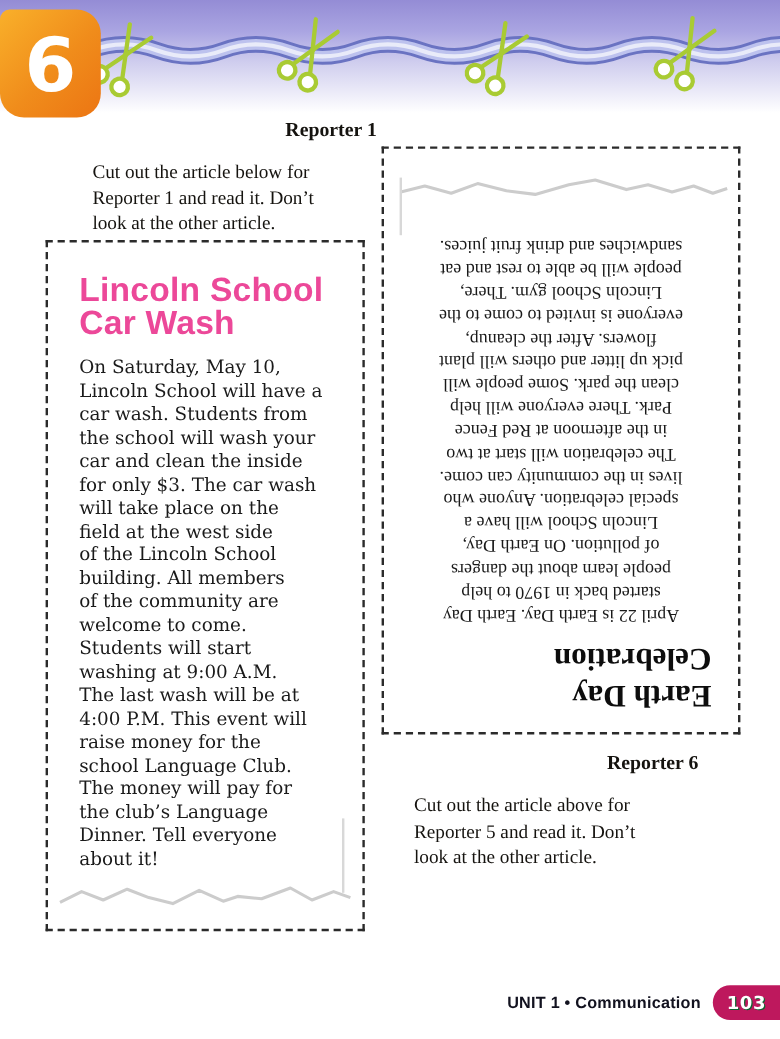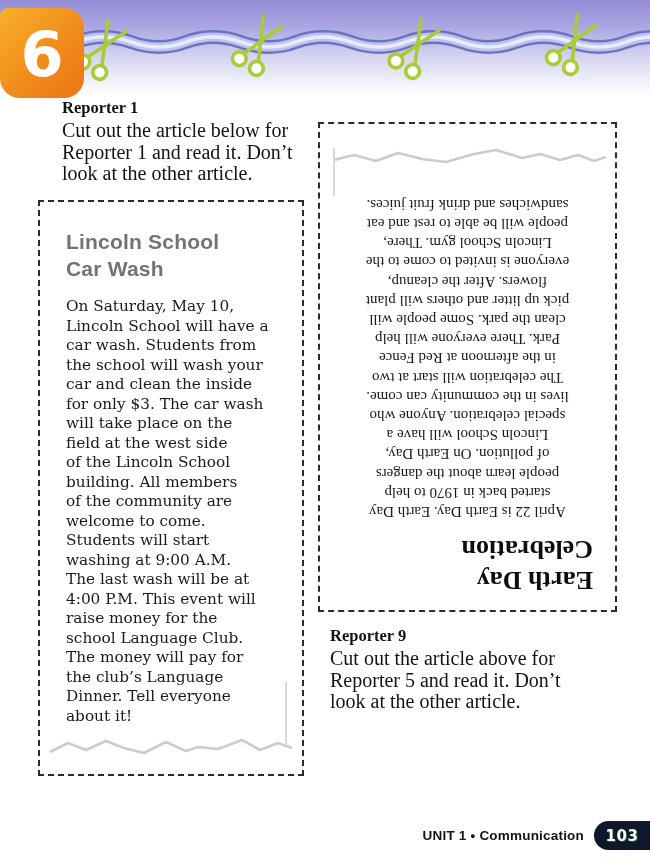--- a/index.html
+++ b/index.html
@@ -13,52 +13,52 @@
 
   .unit-badge{position:absolute;left:0;top:8px;width:84px;height:90px;
               border-radius:8px 20px 20px 20px;
               background:linear-gradient(135deg,#f9b02a 0%,#f08c1b 55%,#ec7513 100%);
               display:flex;align-items:center;justify-content:center;}
   .unit-badge span{color:#ffffff;font-family:"DejaVu Sans",sans-serif;font-weight:bold;
                    font-size:62px;line-height:1;transform:translateY(2px);}
 
   
   .reporter{position:absolute;width:252px;color:#15130f;}
-  .reporter h3{margin:0 0 2px 0;font-size:16.5px;font-weight:bold;font-family:"Liberation Serif",serif;}
-  .reporter p{margin:0;font-size:20px;line-height:21.5px;white-space:pre-line;}
+  .reporter h3{margin:0 0 2px 0;font-size:16.5px;font-weight:bold;font-family:"Liberation Serif",serif;text-align:right;}
+  .reporter p{margin:15px;font-size:16px;line-height:21.5px;white-space:pre-line;}
   #reporter1{left:62px;top:98px;}
   #reporter2{left:330px;top:626px;}
 
   
   .cutout{position:absolute;border:2px dashed #2b2b2b;background:#ffffff;box-sizing:border-box;}
   #card-lincoln{left:38px;top:200px;width:266px;height:576px;}
   #card-earth{left:318px;top:122px;width:299px;height:490px;}
 
-  .article-title-sans{font-family:"Liberation Sans",sans-serif;font-weight:bold;color:#737373;
-                      font-size:21px;line-height:27px;white-space:pre-line;
+  .article-title-sans{font-family:"Liberation Sans",sans-serif;font-weight:bold;color:#ec4899;
+                      font-size:28px;line-height:27px;white-space:pre-line;
                       margin:26px 0 0 26px;letter-spacing:.2px;}
   .article-body-slab{font-family:"DejaVu Serif",serif;color:#1a1a1a;font-size:15.3px;
                      line-height:19.5px;white-space:pre-line;margin:15px 18px 0 26px;}
 
   .earth-content{position:absolute;left:14px;right:14px;top:46px;bottom:14px;}
   .earth-title{font-family:"Liberation Serif",serif;font-weight:bold;color:#0d0d0d;
                font-size:26px;line-height:31px;white-space:pre-line;margin:0 0 0 8px;}
   .earth-body{font-family:"Liberation Serif",serif;color:#191919;font-size:15px;
               line-height:19.2px;white-space:pre-line;text-align:center;margin-top:13px;}
 
   .torn-svg{position:absolute;left:6px;right:6px;height:34px;}
   .torn-bottom{bottom:10px;}
   .torn-top{top:20px;}
   .paper-edge-v{position:absolute;width:2px;background:#d8d8d8;}
 
   
   .footer-label{position:absolute;right:66px;top:828px;font-family:"Liberation Sans",sans-serif;
                 font-weight:bold;font-size:13.5px;color:#12121f;letter-spacing:.2px;}
   .page-pill{position:absolute;left:594px;top:821px;width:56px;height:29px;
-             background:#0f172a;border-radius:15px 0 0 15px;
+             background:#be185d;border-radius:15px 0 0 15px;
              display:flex;align-items:center;justify-content:center;}
   .page-pill span{color:#ffffff;font-family:"DejaVu Sans",sans-serif;font-weight:bold;
                   font-size:15px;letter-spacing:.5px;text-shadow:1px 1px 0 #0e6330;}
 </style>
 </head>
 <body>
 
 <div class="banner"></div>
 
 <svg class="wave-svg" viewBox="0 0 650 86">
@@ -145,21 +145,21 @@
 pick up litter and others will plant
 flowers. After the cleanup,
 everyone is invited to come to the
 Lincoln School gym. There,
 people will be able to rest and eat
 sandwiches and drink fruit juices.</div>
   </div>
 </div>
 
 <div class="reporter" id="reporter2">
-  <h3>Reporter 9</h3>
+  <h3>Reporter 6</h3>
   <p>Cut out the article above for
 Reporter 5 and read it. Don’t
 look at the other article.</p>
 </div>
 
 <div class="footer-label">UNIT 1 • Communication</div>
 <div class="page-pill">
   <span>103</span>
 </div>
 

